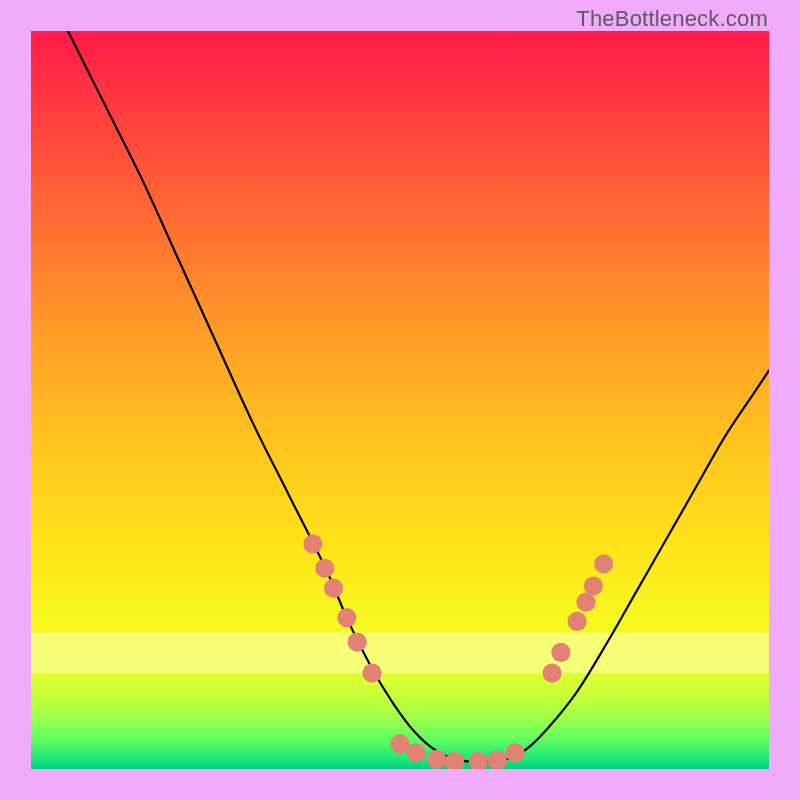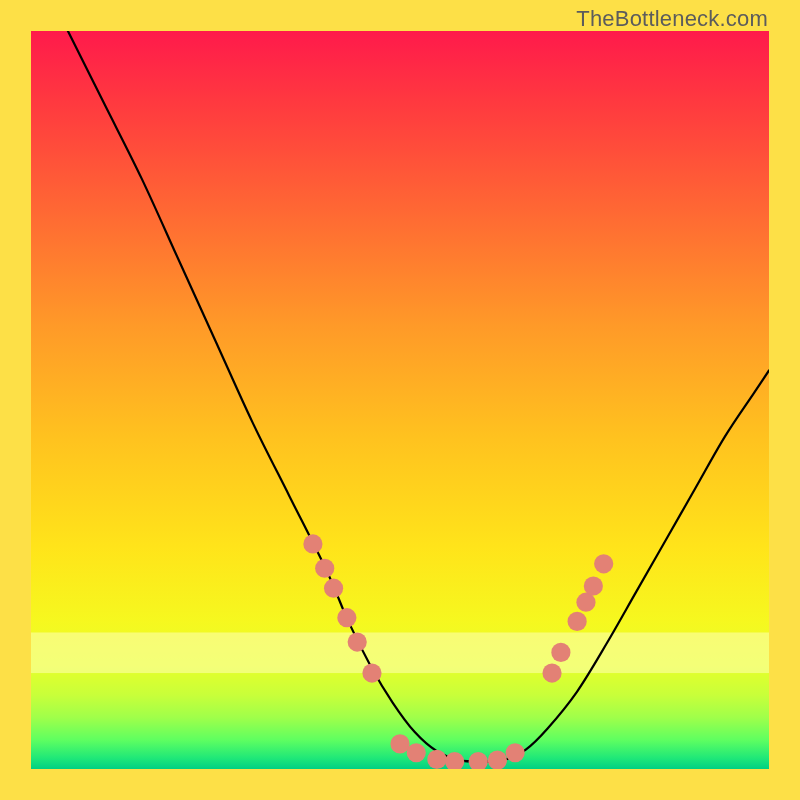--- a/index.html
+++ b/index.html
@@ -9,21 +9,21 @@
     height: 800px;
     overflow: hidden;
     background: #000;
     font-family: Arial, Helvetica, sans-serif;
   }
   .frame {
     position: absolute;
     top: 0; left: 0;
     width: 800px;
     height: 800px;
-    background: #fde047;
+    background: #f0abfc;
   }
   .plot-area {
     position: absolute;
     top: 31px;
     left: 31px;
     width: 738px;
     height: 738px;
     overflow: hidden;
   }
   .watermark {

